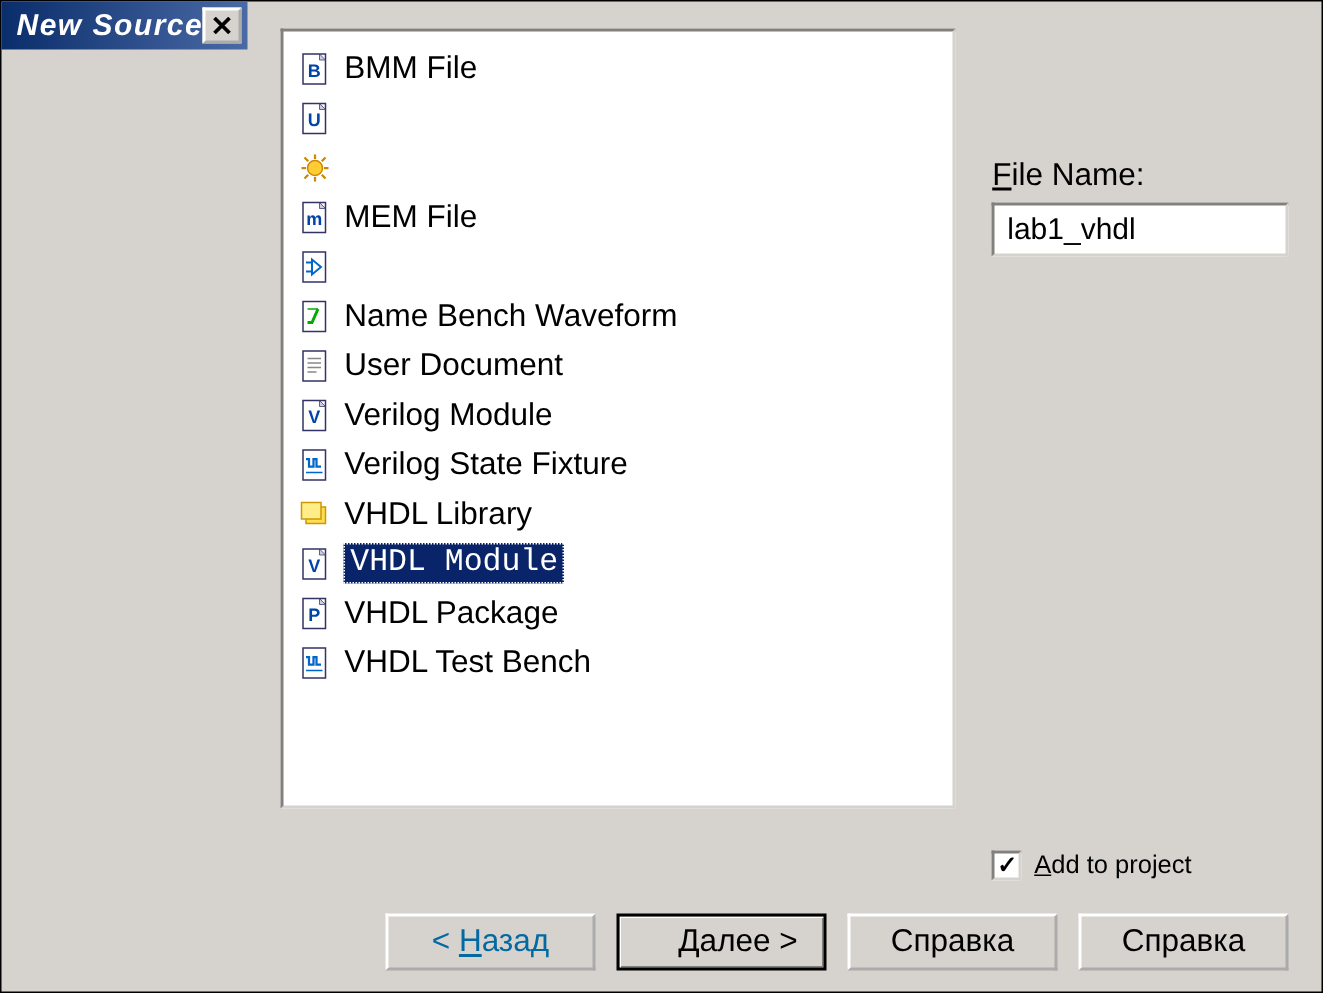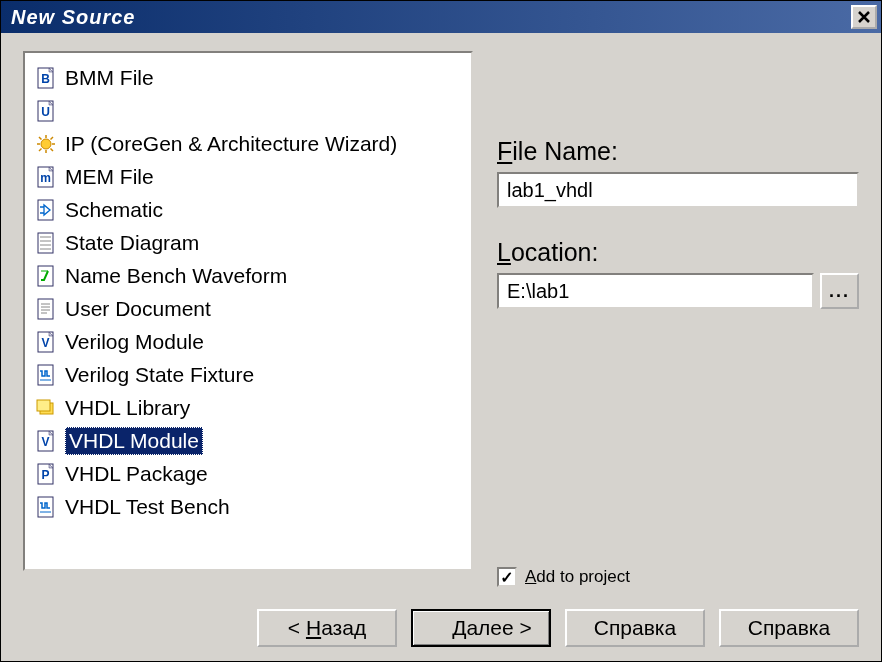--- a/index.html
+++ b/index.html
@@ -11,21 +11,21 @@
   width: 882px;
   height: 662px;
   overflow: hidden;
 }
 .window {
   width: 882px;
   height: 662px;
   background: #d6d3ce;
   border: 1px solid #000;
   display: flex;
-  flex-direction: column;
+  flex-direction: row;
 }
 .titlebar {
   height: 32px;
   background: linear-gradient(to right, #0a2d6b, #4a6aa5);
   display: flex;
   align-items: center;
   justify-content: space-between;
   padding: 0 4px 0 10px;
   color: #fff;
 }
@@ -88,32 +88,33 @@
   font-size: 21px;
   color: #000;
   white-space: nowrap;
   text-align: right;
 }
 .list-item.selected .item-label {
   background: #0a246a;
   color: #fff;
   padding: 1px 3px;
   border: 1px dotted #fff;
+  font-family: Liberation Mono, monospace;
 }
 .right-panel {
   flex: 1;
   display: flex;
   flex-direction: column;
   padding-top: 86px;
 }
 .field-group {
   margin-bottom: 30px;
 }
 .field-label {
-  font-size: 25px;
+  font-size: 21px;
   color: #000;
   margin-bottom: 6px;
   display: block;
 }
 .underline { text-decoration: underline; }
 .text-input {
   width: 100%;
   height: 36px;
   border: 2px inset #d6d3ce;
   background: #fff;
@@ -175,21 +176,21 @@
   cursor: pointer;
   font-family: Arial, sans-serif;
   padding: 0 14px;
 }
 .btn.default {
   border: 2px solid #000;
   box-shadow: inset 1px 1px 0 #fff, inset -1px -1px 0 #808080;
   padding-left: 36px;
 }
 .btn.disabled {
-  color: #000000;
+  color: #0369a1;
 }
 svg { display: block; }
 </style>
 </head>
 <body>
 
 <div class="window">
   <div class="titlebar">
     <span class="titlebar-text">New Source</span>
     <div class="close-btn">
@@ -231,52 +232,38 @@
                   <line x1="11" y1="17" x2="11" y2="20"></line>
           <line x1="2" y1="11" x2="5" y2="11"></line>
                   <line x1="17" y1="11" x2="20" y2="11"></line>
           <line x1="4" y1="4" x2="6.5" y2="6.5"></line>
                   <line x1="15.5" y1="15.5" x2="18" y2="18"></line>
           <line x1="4" y1="18" x2="6.5" y2="15.5"></line>
                   <line x1="15.5" y1="6.5" x2="18" y2="4"></line>
         </g>
       </svg>
             </span>
-            <span class="item-label">IP (CoreGen &amp; Architecture Wizard)</span>
           </div>
           <div class="list-item">
             <span class="item-icon">
               <svg width="20" height="22" viewBox="0 0 20 22">
        <rect x="2" y="1" width="15" height="20" fill="#fff" stroke="#336" stroke-width="1"></rect>
        <path d="M13 1 L17 5 L13 5 Z" fill="#ccd" stroke="#336" stroke-width="0.5"></path>
        <text x="9.5" y="16" font-size="12" text-anchor="middle" fill="#04a" font-weight="bold">m</text>
      </svg>
             </span>
             <span class="item-label">MEM File</span>
           </div>
           <div class="list-item">
             <span class="item-icon">
               <svg width="20" height="22" viewBox="0 0 20 22">
         <rect x="2" y="1" width="15" height="20" fill="#fff" stroke="#336"></rect>
         <path d="M4 8 L8 8 M4 14 L8 14 M8 6 L8 16 L14 11 Z" stroke="#06c" stroke-width="1.3" fill="none"></path>
       </svg>
             </span>
-            <span class="item-label">Schematic</span>
-          </div>
-          <div class="list-item">
-            <span class="item-icon">
-              <svg width="20" height="22" viewBox="0 0 20 22">
-        <rect x="2" y="1" width="15" height="20" fill="#fff" stroke="#336"></rect>
-        <line x1="4" y1="5" x2="15" y2="5" stroke="#888"></line>
-                <line x1="4" y1="9" x2="15" y2="9" stroke="#888"></line>
-        <line x1="4" y1="13" x2="15" y2="13" stroke="#888"></line>
-                <line x1="4" y1="17" x2="15" y2="17" stroke="#888"></line>
-      </svg>
-            </span>
-            <span class="item-label">State Diagram</span>
           </div>
           <div class="list-item">
             <span class="item-icon">
               <svg width="20" height="22" viewBox="0 0 20 22">
         <rect x="2" y="1" width="15" height="20" fill="#fff" stroke="#336"></rect>
         <path d="M5 15 L8 15 L12 6" stroke="#0a0" stroke-width="2" fill="none"></path>
         <path d="M5 6 L12 6" stroke="#0a0" stroke-width="1"></path>
       </svg>
             </span>
             <span class="item-label">Name Bench Waveform</span>
@@ -353,27 +340,20 @@
             <span class="item-label">VHDL Test Bench</span>
           </div>
         </div>
 
       <div class="right-panel">
         <div class="field-group">
           <label class="field-label"><span class="underline">F</span><span>ile Name:</span></label>
           <input class="text-input" type="text" value="lab1_vhdl" style="">
         </div>
 
-        <div class="field-group">
-          <label class="field-label"><span class="underline">L</span><span>ocation:</span></label>
-          <div class="location-row">
-            <input class="text-input" type="text" value="E:\lab1" style="">
-            <div class="browse-btn">...</div>
-          </div>
-        </div>
 
         <div class="checkbox-row">
           <span class="checkbox">✓</span>
           <span class="checkbox-label"><span class="underline">A</span><span>dd to project</span></span>
         </div>
       </div>
     </div>
 
     <div class="button-row">
       <button class="btn disabled">&lt; <span style="text-decoration:underline">Н</span>азад</button>

